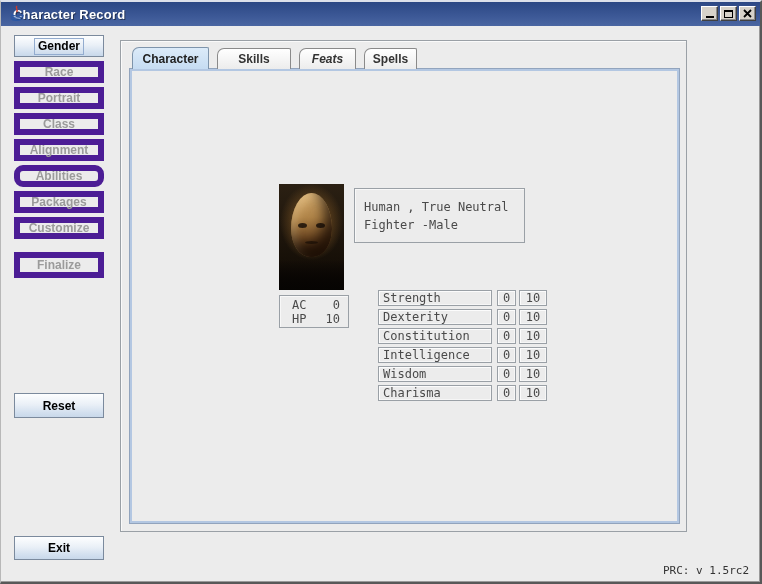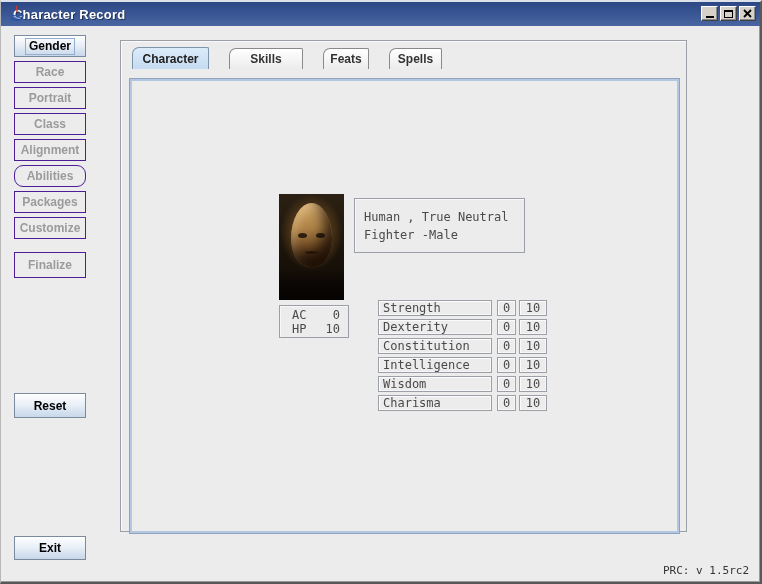--- a/index.html
+++ b/index.html
@@ -28,57 +28,57 @@
     width:17px;height:15px;background:#d6d2ca;margin-left:2px;
     border-top:1px solid #ffffff;border-left:1px solid #ffffff;
     border-right:1px solid #404040;border-bottom:1px solid #404040;
     box-shadow:inset -1px -1px 0 #8a8a8a;
     display:flex;align-items:center;justify-content:center;cursor:pointer;
   }
   .glyph-min{width:8px;height:2px;background:#000;margin-top:7px;}
   .glyph-max{width:9px;height:8px;border:1px solid #000;border-top:2px solid #000;}
   
   .sbtn{
-    position:absolute;left:13px;width:72px;height:22px;
+    position:absolute;left:13px;width:90px;height:22px;
     font-family:"Liberation Sans",sans-serif;font-size:12px;font-weight:bold;
     display:flex;align-items:center;justify-content:center;padding:0;
   }
   .sbtn.disabled{
-    background:#ececec;border:1px solid #4c1d95;color:#9b9b9b;
+    background:#ececec;border:6px solid #4c1d95;color:#9b9b9b;
   }
   .sbtn.enabled{
     background:linear-gradient(180deg,#fdfeff 0%,#eaf0f7 45%,#d3e0ef 80%,#c8d8ea 100%);
     border:1px solid #7b8a9d;color:#000;cursor:pointer;
   }
   .focus-ring{border:1px solid #93accf;padding:0 3px 1px 3px;}
   
   .panel{
     position:absolute;left:119px;top:38px;width:567px;height:492px;
     border:1px solid #9aa0a6;box-shadow:inset 1px 1px 0 #fafafa;
     background:#ececec;
   }
   .tabs{position:absolute;left:11px;top:7px;display:flex;align-items:flex-end;height:21px;}
   .tab{
-    height:21px;margin-right:20px;display:flex;align-items:center;justify-content:center;
+    height:21px;margin-right:8px;display:flex;align-items:center;justify-content:center;
     font-size:12px;font-weight:bold;color:#333;
     border:1px solid #8a8a8a;border-bottom:none;
     border-radius:7px 2px 0 0;cursor:pointer;
     background:linear-gradient(180deg,#ffffff 0%,#ececec 100%);
     position:relative;z-index:1;
   }
   .tab.selected{
     background:linear-gradient(180deg,#dcebf9 0%,#c6dcf2 100%);
     border-color:#7e94ab;height:22px;z-index:3;color:#222;
   }
   .tab-character{width:77px;}
   .tab-skills{width:74px;}
-  .tab-feats{width:46px;}
+  .tab-feats{width:57px;font-style:italic;}
   .tab-spells{width:53px;}
   .content{
-    position:absolute;left:9px;top:38px;width:549px;height:454px;
+    position:absolute;left:9px;top:28px;width:549px;height:454px;
     background:#ececec;
     border:2px solid #b3c7e2;outline:1px solid #92a4bd;
   }
   
   .portrait{
     position:absolute;left:147px;top:113px;width:65px;height:106px;
     background:linear-gradient(180deg,#2b2013 0%,#171008 70%,#0c0805 100%);
     overflow:hidden;
   }
   .p-glow{position:absolute;left:0;top:0;right:0;bottom:0;

